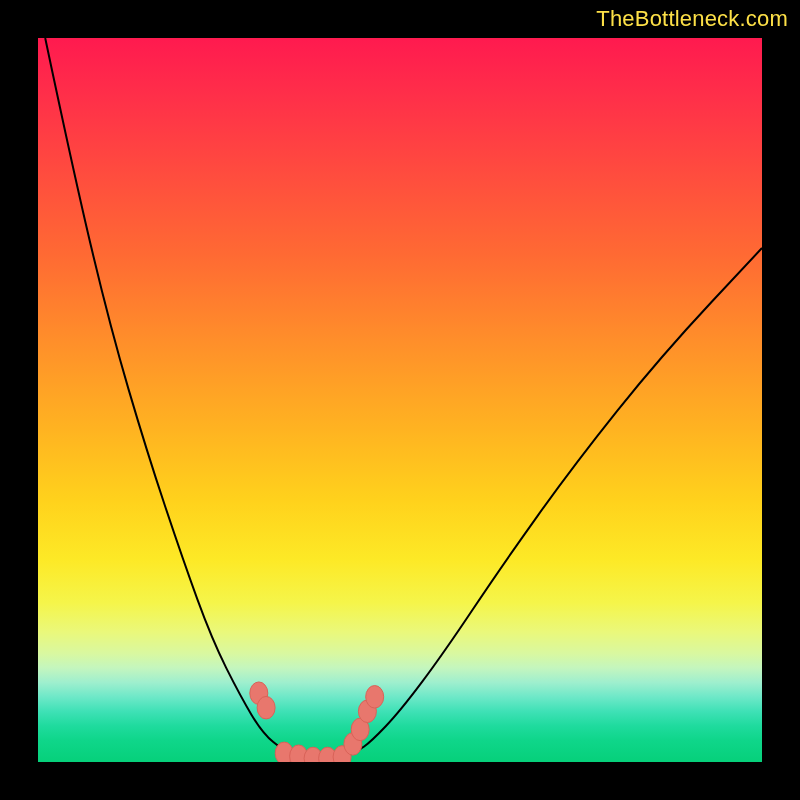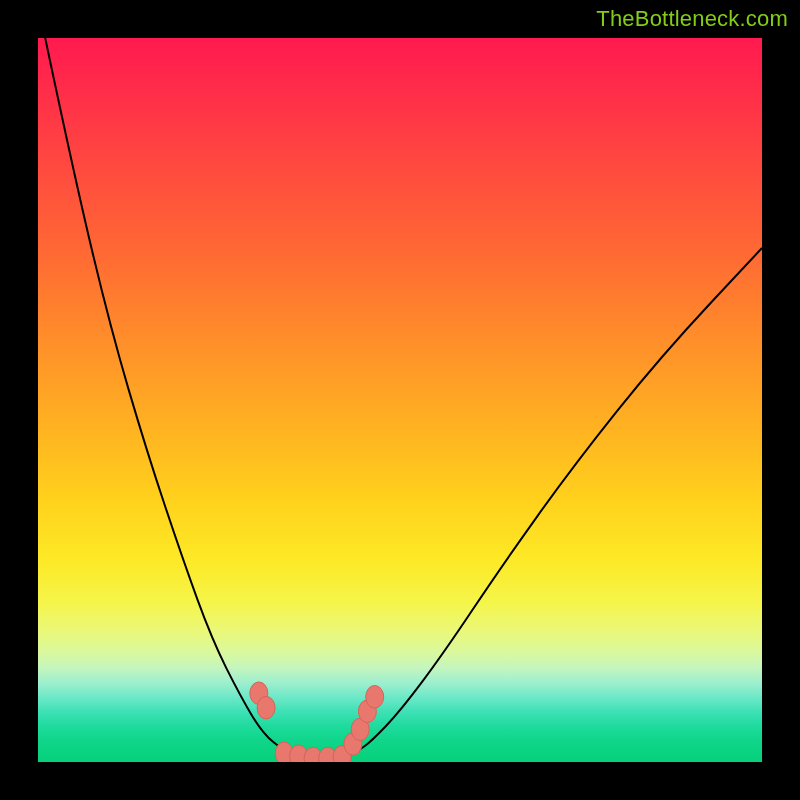--- a/index.html
+++ b/index.html
@@ -61,21 +61,21 @@
   }
   .curve-layer .marker {
     fill: #e8776d;
     stroke: #d96258;
     stroke-width: 1;
   }
   .watermark {
     position: absolute;
     top: 6px;
     right: 12px;
-    color: #84cc16;
+    color: #fde047;
     font-size: 22px;
     letter-spacing: 0.2px;
     font-weight: 400;
   }
 </style>
 </head>
 <body>
 
 <div class="frame">
   <div class="plot-area">

